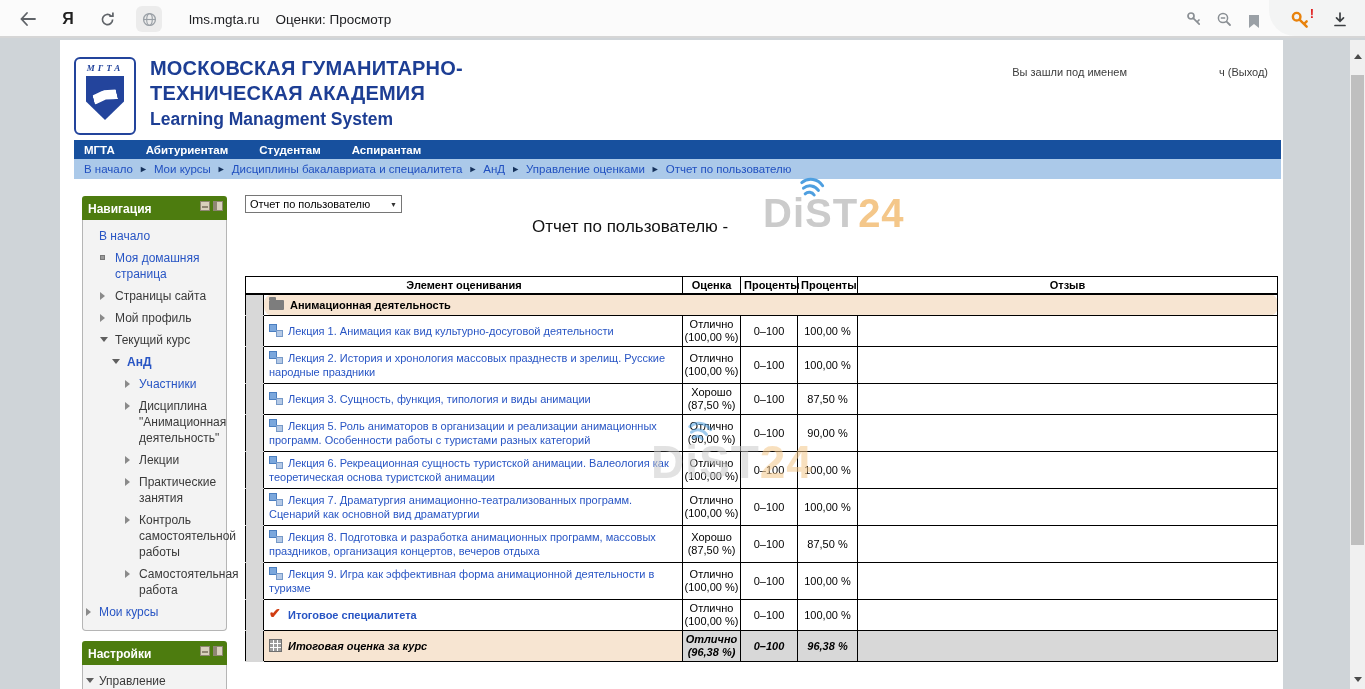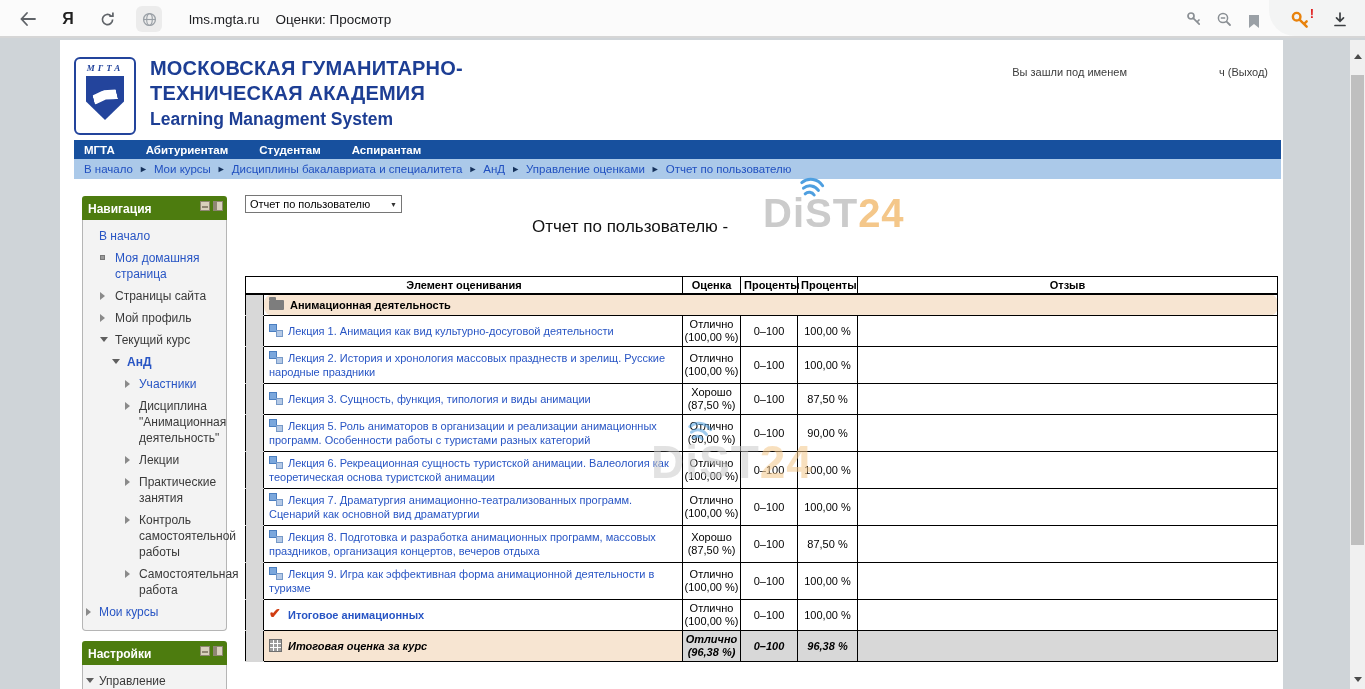--- a/index.html
+++ b/index.html
@@ -447,21 +447,21 @@
             <td class="c">
               <div>Отлично</div>
               <div>(100,00 %)</div>
             </td>
             <td class="c">0–100</td>
             <td class="c">100,00 %</td>
             <td class="fb"></td>
           </tr>
           <tr data-icon="quiz" data-bold="true">
             <td class="strip"></td>
-            <td class="el"><span class="row-icon"></span><span class="el-link">Итоговое анимационных</span></td>
+            <td class="el"><span class="row-icon"></span><span class="el-link">Итоговое специалитета</span></td>
             <td class="c">
               <div>Отлично</div>
               <div>(100,00 %)</div>
             </td>
             <td class="c">0–100</td>
             <td class="c">100,00 %</td>
             <td class="fb"></td>
           </tr>
         <tr class="final-row">
           <td class="strip"></td>

